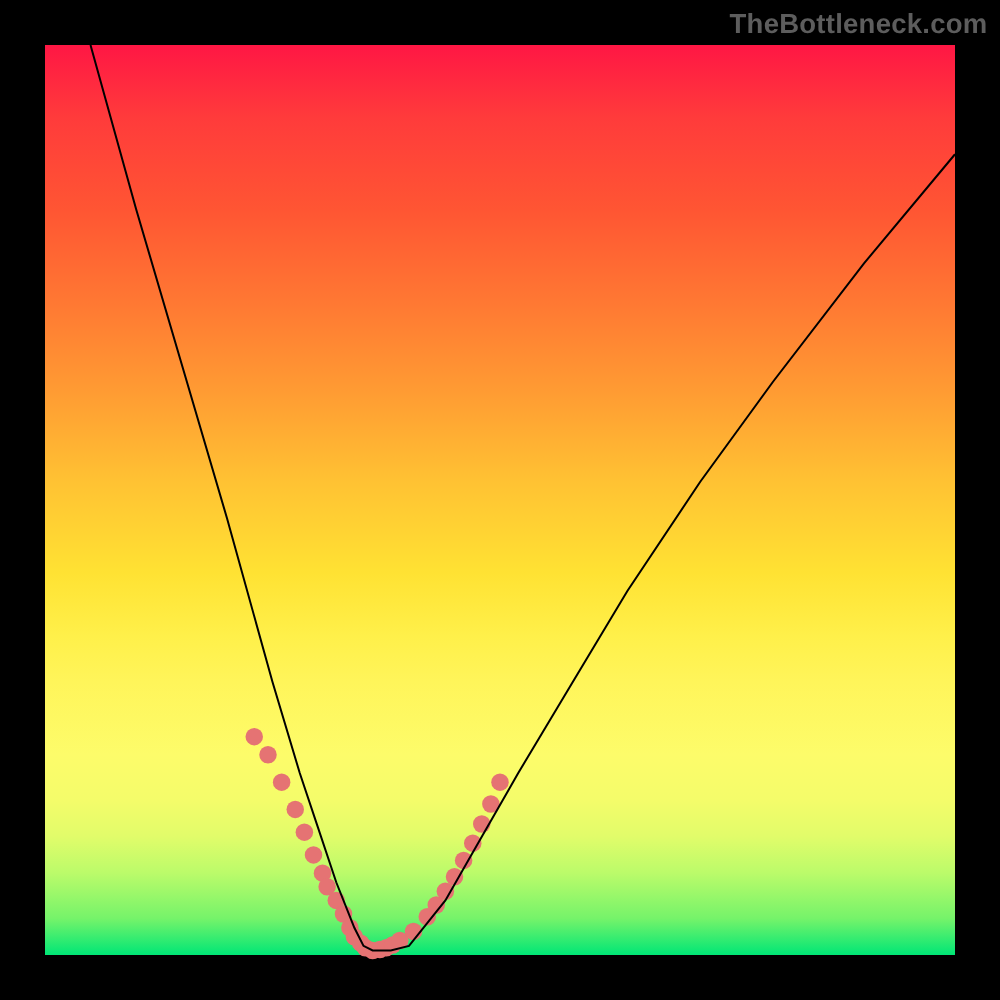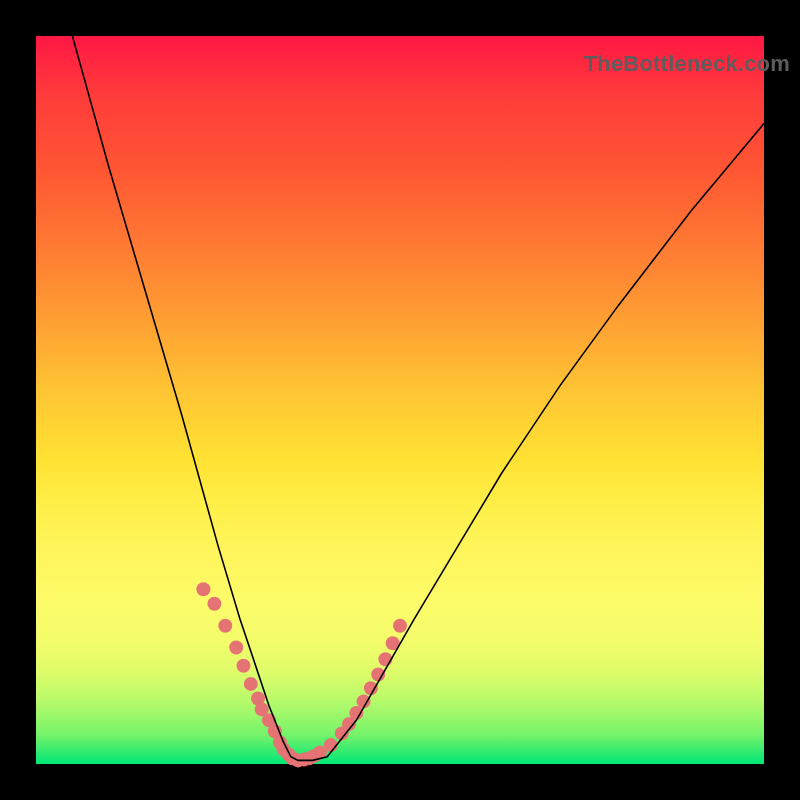--- a/index.html
+++ b/index.html
@@ -35,21 +35,20 @@
   }
   .watermark {
     position: absolute;
     top: 6px;
     right: 10px;
     font-family: Arial, Helvetica, sans-serif;
     font-size: 22px;
     font-weight: 600;
     color: #5d5d5d;
     letter-spacing: 0.2px;
-    margin-top: 45px;
   }
   svg.curve {
     position: absolute;
     left: 36px;
     top: 36px;
     width: 728px;
     height: 728px;
     overflow: visible;
   }
 </style>

